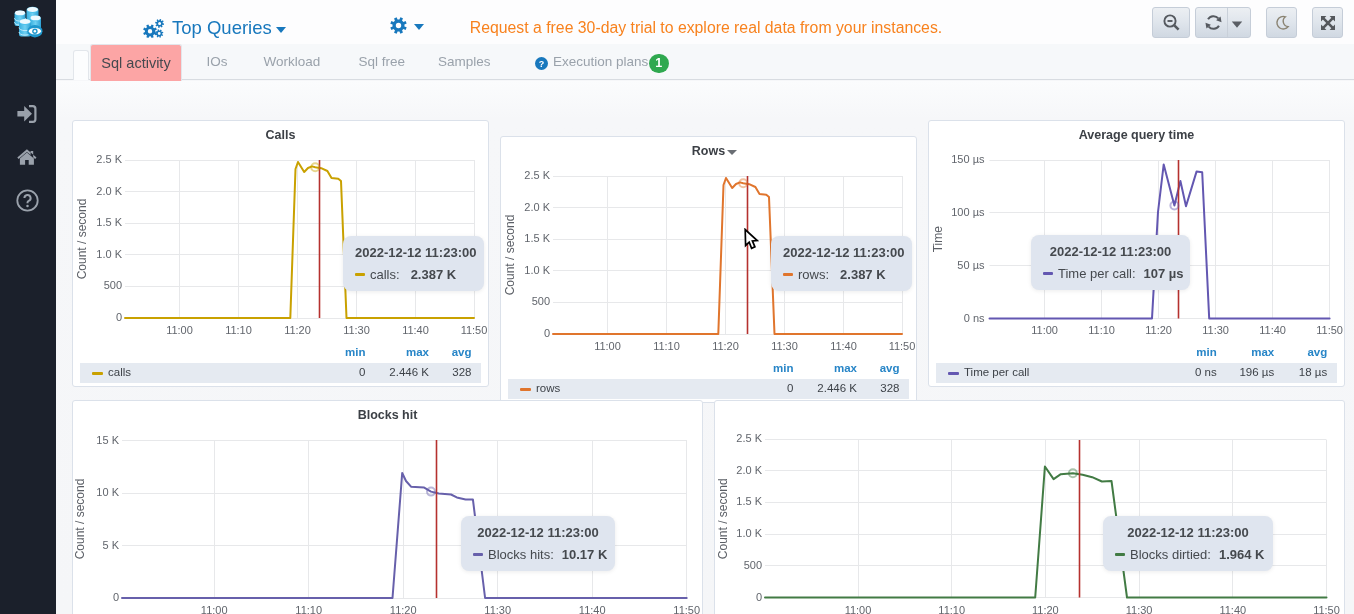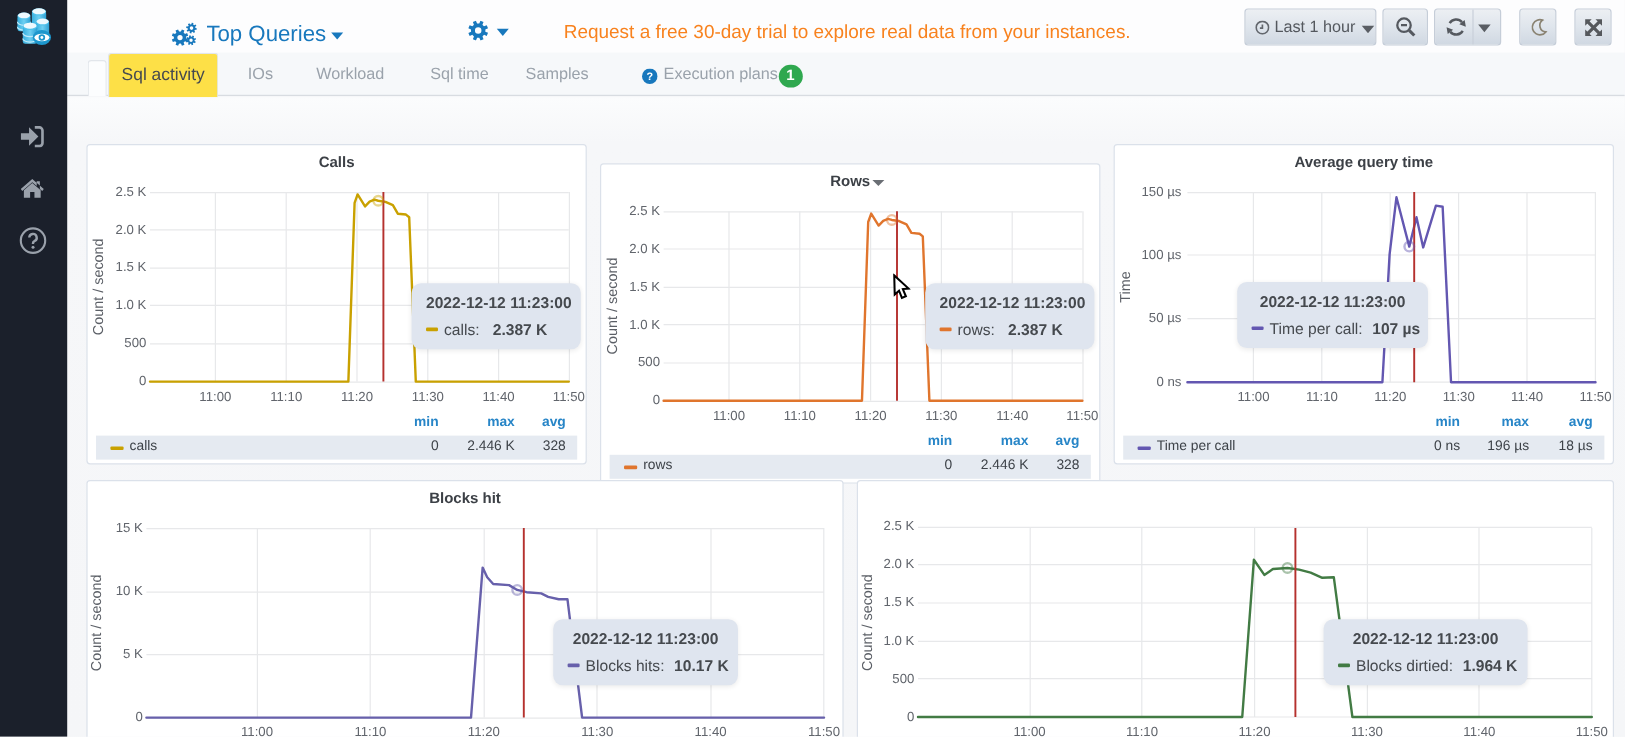--- a/index.html
+++ b/index.html
@@ -19,21 +19,21 @@
 .btn { background:linear-gradient(180deg,#ecEFf3 0%,#dfe5ec 50%,#d0d8e2 100%); border:1px solid #c5cdd8; border-radius:3px; height:31px; display:flex; align-items:center; justify-content:center; color:#3f4349; }
 .btn-time { width:110px; gap:4px; font-size:13.5px; color:#54585e; margin-right:5px; white-space:nowrap; justify-content:flex-start; padding-left:8px; }
 .btn-sq { width:38px; margin-right:5px; }
 .btn-rf { width:56px; margin-right:15px; padding:0; }
 .btn-rf .sep { width:1px; height:29px; background:#c9d0d9; margin-left:4px; }
 .btn-moon { width:31px; margin-right:15px; }
 .btn-exp { width:31px; }
 .tabs { position:absolute; left:0; top:44px; width:1298px; height:36px; background:#f6f8fa; border-bottom:1px solid #d8dce1; }
 .tabstub { position:absolute; left:17px; top:5.5px; width:16px; height:30.5px; background:#fcfdfe; border:1px solid #e2e6eb; border-bottom:none; border-radius:3px 3px 0 0; }
 .tab { position:absolute; top:0; height:36px; line-height:36px; font-size:13.5px; color:#9aa2ab; }
-.tab-active { position:absolute; left:34px; top:0; width:92px; height:37px; background:#fde047; border:1px solid #e2e6eb; border-bottom:none; border-radius:3px 3px 0 0; text-align:center; line-height:37px; font-size:14.5px; color:#45494f; }
+.tab-active { position:absolute; left:34px; top:0; width:92px; height:37px; background:#fca5a5; border:1px solid #e2e6eb; border-bottom:none; border-radius:3px 3px 0 0; text-align:center; line-height:37px; font-size:14.5px; color:#45494f; }
 .dash { position:absolute; left:-56px; top:81px; width:1354px; height:533px; background:linear-gradient(180deg,#fbfcfd 0px,#f6f7f9 38px,#f5f6f8 100%); }
 .panel { position:absolute; background:#fff; border:1px solid #dbe1ea; border-radius:3px; }
 .ptitle { position:absolute; top:6.5px; left:0; width:100%; text-align:center; font-size:12.5px; font-weight:700; color:#3c4046; }
 .lgd-hdr { position:absolute; top:222px; left:7px; right:7px; height:20px; font-size:11.5px; font-weight:700; color:#2785c7; }
 .lgd-row { position:absolute; top:242px; left:7px; right:7px; height:20px; background:#e5eaf1; font-size:11.5px; color:#3d4248; }
 .lv { position:absolute; top:3px; }
 .lh { position:absolute; top:3px; }
 .sw { position:absolute; left:12px; top:9px; width:11px; height:3px; border-radius:1px; }
 .lname { position:absolute; left:28px; top:3px; }
 .tt { position:absolute; background:#dfe5ef; border-radius:8px; padding:9px 12px 9px 12px; font-size:13px; color:#45494e; box-shadow:0 1px 4px rgba(0,0,0,0.08); z-index:8; }
@@ -55,30 +55,20 @@
             </g>
           </svg></div>
         <span class="tq-text">Top Queries</span>
         <div class="caret1"></div>
     <div class="gear2"><svg width="17" height="17" viewBox="0 0 17 17">
             <path d="M14.43 9.40 L16.69 10.37 L15.64 12.93 L13.35 12.03 L12.43 13.03 L12.06 13.33 L12.96 15.62 L10.42 16.68 L9.43 14.43 L8.07 14.48 L7.60 14.43 L6.63 16.69 L4.07 15.64 L4.97 13.35 L3.97 12.43 L3.67 12.06 L1.38 12.96 L0.32 10.42 L2.57 9.43 L2.52 8.07 L2.57 7.60 L0.31 6.63 L1.36 4.07 L3.65 4.97 L4.57 3.97 L4.94 3.67 L4.04 1.38 L6.58 0.32 L7.57 2.57 L8.93 2.52 L9.40 2.57 L10.37 0.31 L12.93 1.36 L12.03 3.65 L13.03 4.57 L13.33 4.94 L15.62 4.04 L16.68 6.58 L14.43 7.57 L14.48 8.93 Z M 11.20 8.50 A 2.7 2.7 0 1 0 5.80 8.50 A 2.7 2.7 0 1 0 11.20 8.50 Z" fill="#1878bd" fill-rule="evenodd"></path>
           </svg></div>
         <div class="caret2"></div>
     <div class="banner">Request a free 30-day trial to explore real data from your instances.</div>
     <div class="btns">
-      <div class="btn btn-time">
-            <svg width="12" height="12" viewBox="0 0 12 12" fill="none" stroke="#63676d" stroke-width="1.4">
-<circle cx="6" cy="6" r="5.2"></circle>
-              <path d="M6 3.4 V6.4 H3.9"></path>
-            </svg>
-            <span>Last 1 hour</span>
-            <svg width="12" height="12" viewBox="0 0 12 12" style="vertical-align:middle">
-              <path d="M0.8 4.4 L11.2 4.4 L6 10.8 Z" fill="#5a5e64"></path>
-            </svg>
-          </div>
       <div class="btn btn-sq">
             <svg width="19" height="19" viewBox="0 0 19 19" fill="none" stroke="#55595f" stroke-width="1.9">
 <circle cx="8" cy="8" r="5.6"></circle>
               <line x1="12.3" y1="12.3" x2="16.6" y2="16.6" stroke-width="2.6"></line>
               <line x1="5.5" y1="8" x2="10.5" y2="8"></line>
             </svg>
           </div>
       <div class="btn btn-rf">
             <svg width="19" height="19" viewBox="0 0 19 19" stroke="#55595f" stroke-width="2">
               <path d="M 4.04 6.35 A 6.3 6.3 0 0 1 14.33 5.45" fill="none"></path>
@@ -105,21 +95,21 @@
 <path d="M15 15 h-5.4 L15 9.6 Z"></path>
             </svg>
           </div>
     </div>
   </div>
   <div class="tabs">
     <div class="tabstub"></div>
     <div class="tab-active">Sql activity</div>
     <div class="tab" style="left:150.5px">IOs</div>
     <div class="tab" style="left:207.5px">Workload</div>
-    <div class="tab" style="left:302.5px">Sql time</div>
+    <div class="tab" style="left:302.5px">Sql free</div>
     <div class="tab" style="left:382px">Samples</div>
     <div class="tab" style="left:479px;width:136px">
           <span style="position:absolute;left:0;top:12.5px;display:block;line-height:0"><svg width="13" height="13" viewBox="0 0 13 13">
               <circle cx="6.5" cy="6.5" r="6.5" fill="#1878bd"></circle>
               <text x="6.5" y="9.6" text-anchor="middle" font-size="9" font-weight="bold" fill="#fff" font-family="Liberation Sans">?</text>
             </svg></span>
           <span style="position:absolute;left:18px;white-space:nowrap">Execution plans</span>
           <span style="position:absolute;left:114px;top:9.5px;width:19.5px;height:19.5px;border-radius:50%;background:#2fa84f;color:#fff;font-size:12.5px;font-weight:700;text-align:center;line-height:19.5px">1</span>
         </div>
   </div>

